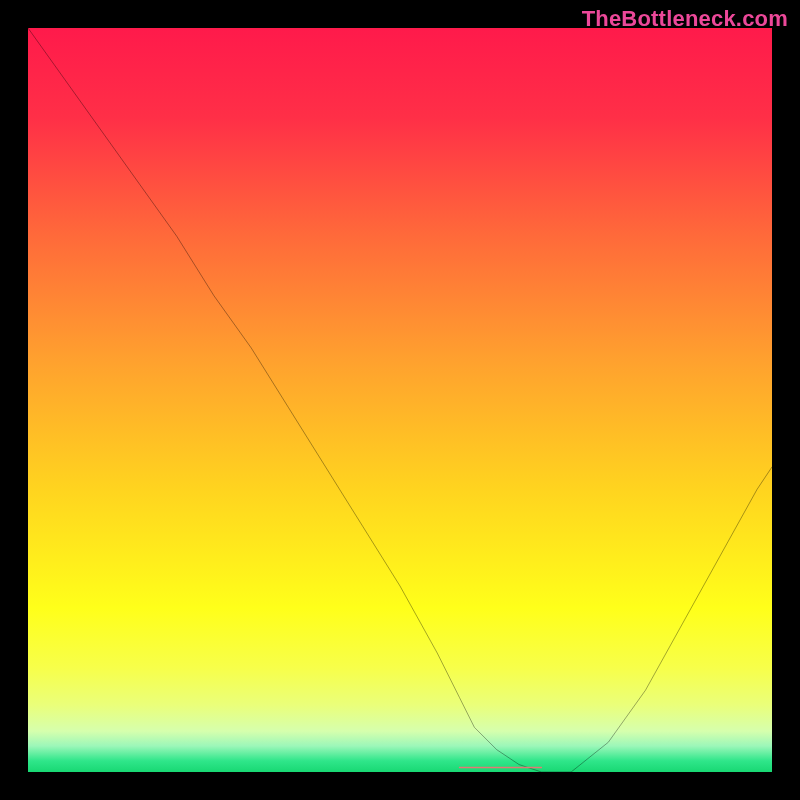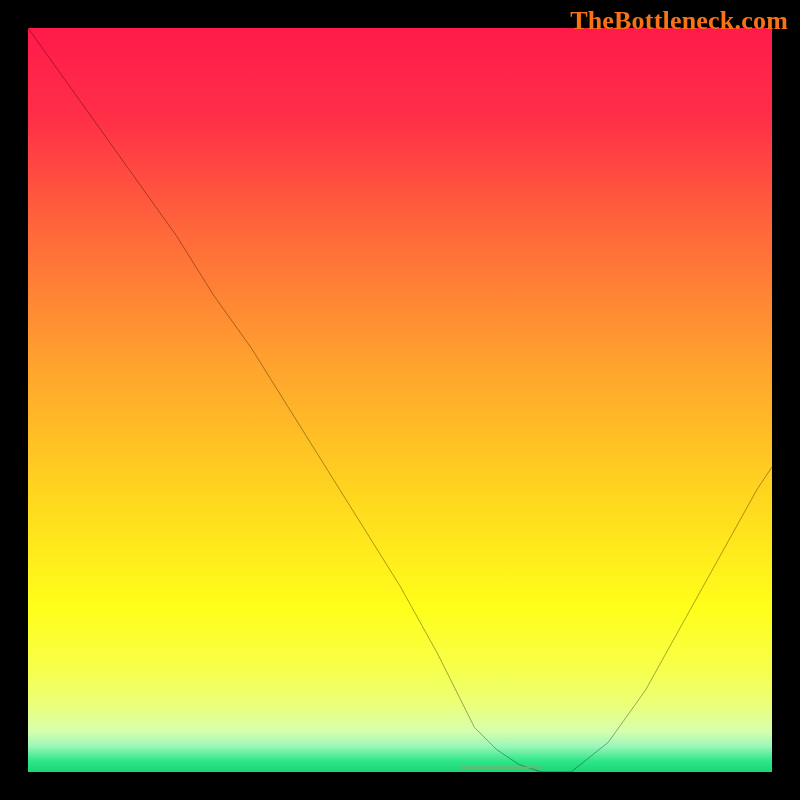--- a/index.html
+++ b/index.html
@@ -30,24 +30,24 @@
     position: absolute;
     left: 0;
     top: 0;
     width: 100%;
     height: 100%;
   }
   .watermark {
     position: absolute;
     top: 6px;
     right: 12px;
-    font-family: Liberation Serif, serif;
-    font-size: 26px;
+    font-family: Liberation Sans, sans-serif;
+    font-size: 22px;
     font-weight: 600;
-    color: #f97316;
+    color: #ec4899;
     letter-spacing: 0.2px;
   }
   svg.curve {
     position: absolute;
     left: 0;
     top: 0;
     width: 100%;
     height: 100%;
   }
 </style>

